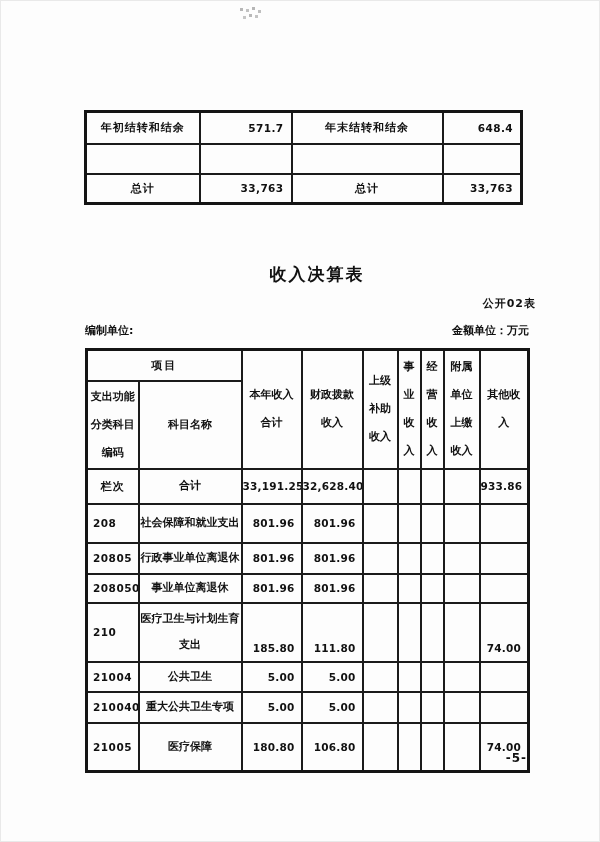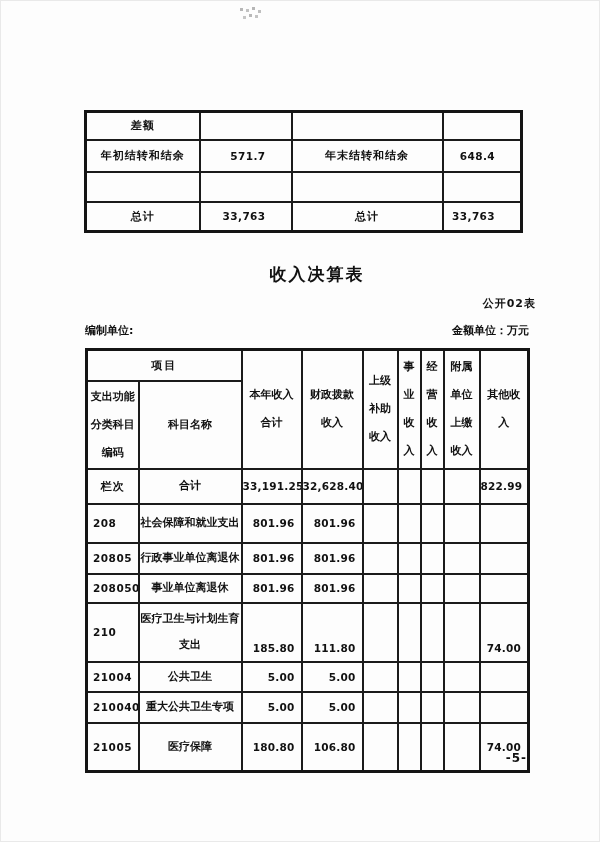--- a/index.html
+++ b/index.html
@@ -9,21 +9,21 @@
     font-family:"DejaVu Sans", sans-serif; color:#111; overflow:hidden;
     box-shadow: inset 0 0 0 1px #e9e9e9;
   }
   table { border-collapse:collapse; table-layout:fixed; position:absolute; background:#fdfdfd; }
   td { border:2px solid #1b1b1b; overflow:hidden; vertical-align:middle; }
 
   
   .t-summary { left:84px; top:110px; width:436px; border:3px solid #141414; }
   .t-summary td { font-size:11px; font-weight:bold; }
   .t-summary .lbl { text-align:center; letter-spacing:1px; }
-  .t-summary .num { text-align:right; padding-right:25px; font-size:10.5px; letter-spacing:0.4px;margin-left:28px; }
+  .t-summary .num { text-align:right; padding-right:7px; font-size:10.5px; letter-spacing:0.4px;margin-left:28px; }
 
   
   .title { position:absolute; top:263px; left:0; width:634px; text-align:center;
            font-size:17px; font-weight:bold; letter-spacing:2px; }
   .code-label { position:absolute; top:296px; right:64px; font-size:11px; font-weight:bold; letter-spacing:1px; }
   .unit-left { position:absolute; top:323px; left:85px; font-size:11px; font-weight:bold; }
   .unit-right { position:absolute; top:323px; right:71px; font-size:11px; font-weight:bold; }
 
   
   .t-main { left:85px; top:348px; width:442px; border:3px solid #141414; }
@@ -49,26 +49,20 @@
   <div class="artifact"></div>
 
   <table class="t-summary">
     <colgroup>
         <col style="width:114px">
         <col style="width:92px">
         <col style="width:151px">
         <col style="width:79px">
       </colgroup>
     <tbody>
-        <tr style="height:28px">
-      <td class="lbl">差额</td>
-      <td class="num"></td>
-      <td class="lbl"></td>
-      <td class="num"></td>
-    </tr>
     <tr style="height:32px">
       <td class="lbl">年初结转和结余</td>
       <td class="num">571.7</td>
       <td class="lbl">年末结转和结余</td>
       <td class="num">648.4</td>
     </tr>
     <tr style="height:30px">
       <td class="lbl"></td>
       <td class="num"></td>
       <td class="lbl"></td>
@@ -134,21 +128,21 @@
 
     <tr style="height:35px">
       <td class="c cc">栏次</td>
       <td class="nm">合计</td>
       <td class="n">33,191.25</td>
       <td class="n">32,628.40</td>
       <td class="n"></td>
       <td class="n"></td>
       <td class="n"></td>
       <td class="n"></td>
-      <td class="n">822.99</td>
+      <td class="n">933.86</td>
     </tr>
     <tr style="height:39px">
       <td class="c">208</td>
       <td class="nm">社会保障和就业支出</td>
       <td class="n">801.96</td>
       <td class="n">801.96</td>
       <td class="n"></td>
       <td class="n"></td>
       <td class="n"></td>
       <td class="n"></td>

